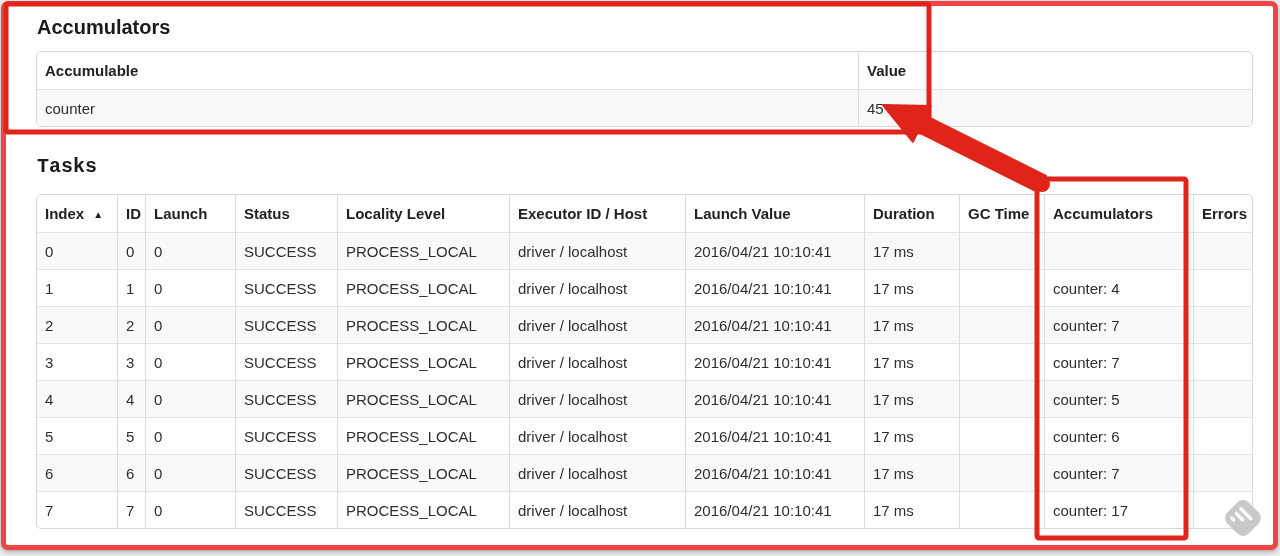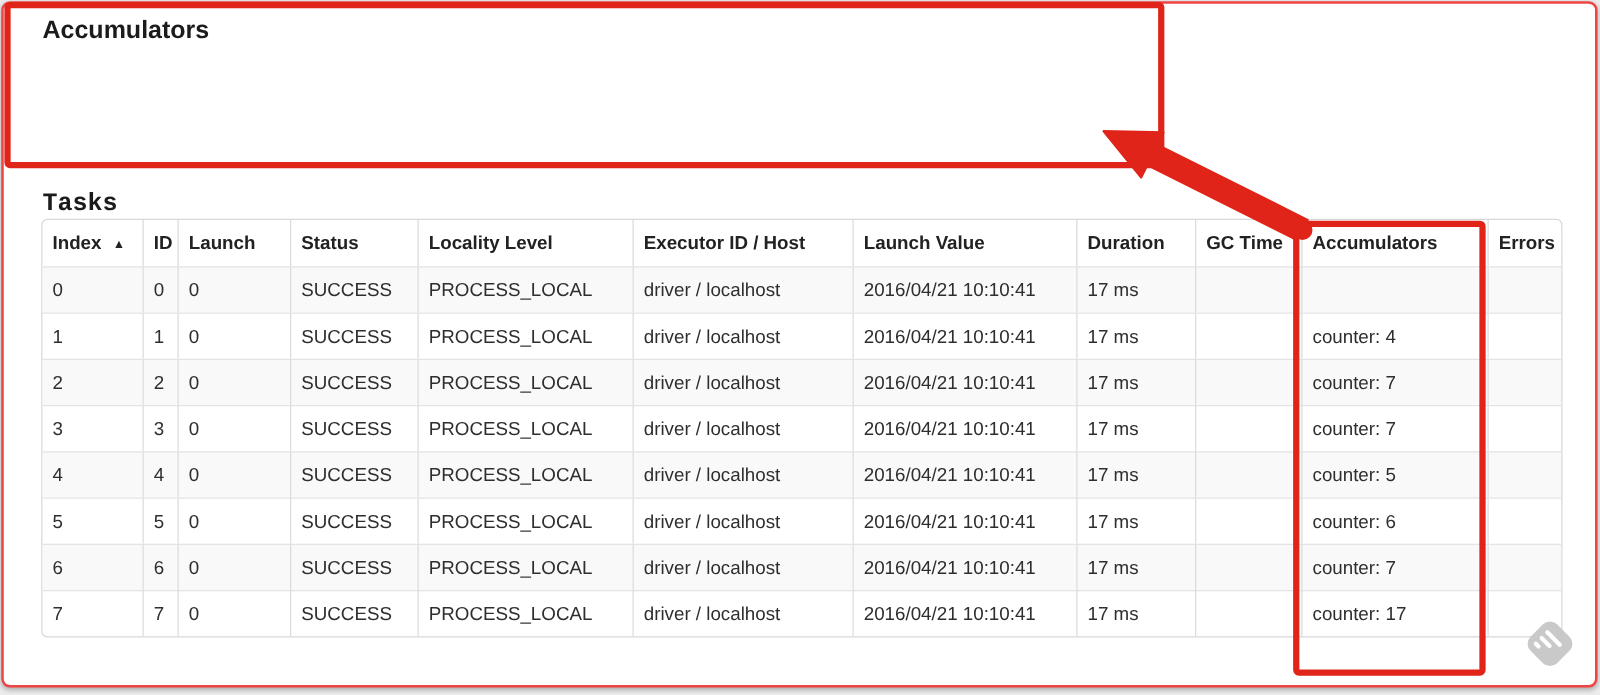--- a/index.html
+++ b/index.html
@@ -7,21 +7,21 @@
     margin: 0; padding: 0;
     width: 1280px; height: 556px;
     background: #ececec;
     font-family: "Liberation Sans", sans-serif;
   }
   .page {
     position: absolute;
     left: 1px; top: 1px;
     width: 1277px; height: 549px;
     background: #ffffff;
-    border: 2px solid #ef4444;
+    border: 5px solid #ef4444;
     border-radius: 7px;
     box-shadow: 0 2px 4px rgba(0,0,0,0.28);
     overflow: hidden;
   }
   .section-title {
     position: absolute;
     left: 31px;
     margin: 0;
     font-size: 20px;
     line-height: 26px;
@@ -34,21 +34,21 @@
   .tbl-wrap {
     position: absolute;
     left: 30px;
     width: 1217px;
     border: 1px solid #d8d8d8;
     border-radius: 5px;
     overflow: hidden;
     background: #fff;
   }
   #accumulators-table-wrap { top: 45px; }
-  #tasks-table-wrap { top: 172px; }
+  #tasks-table-wrap { top: 188px; }
 
   table {
     border-collapse: separate;
     border-spacing: 0;
     width: 100%;
     table-layout: fixed;
     font-size: 15px;
     color: #2e2e2e;
   }
   th, td {
@@ -89,20 +89,40 @@
     opacity: 0.95;
   }
 </style>
 </head>
 <body>
 
 <div class="page">
 
   <h2 class="section-title" id="accumulators-title">Accumulators</h2>
 
+  <div class="tbl-wrap" id="accumulators-table-wrap">
+    <table>
+      <colgroup>
+        <col style="width:821px">
+        <col>
+      </colgroup>
+      <thead>
+        <tr id="accum-head-row">
+            <th><span>Accumulable</span></th>
+            <th><span>Value</span></th>
+          </tr>
+      </thead>
+      <tbody id="accum-body">
+          <tr class="striped">
+            <td>counter</td>
+            <td>45</td>
+          </tr>
+        </tbody>
+    </table>
+  </div>
 
   <h2 class="section-title" id="tasks-title">Tasks</h2>
 
   <div class="tbl-wrap" id="tasks-table-wrap">
     <table>
       <colgroup>
         <col style="width:80px">
           <col style="width:28px">
           <col style="width:90px">
         <col style="width:102px">

